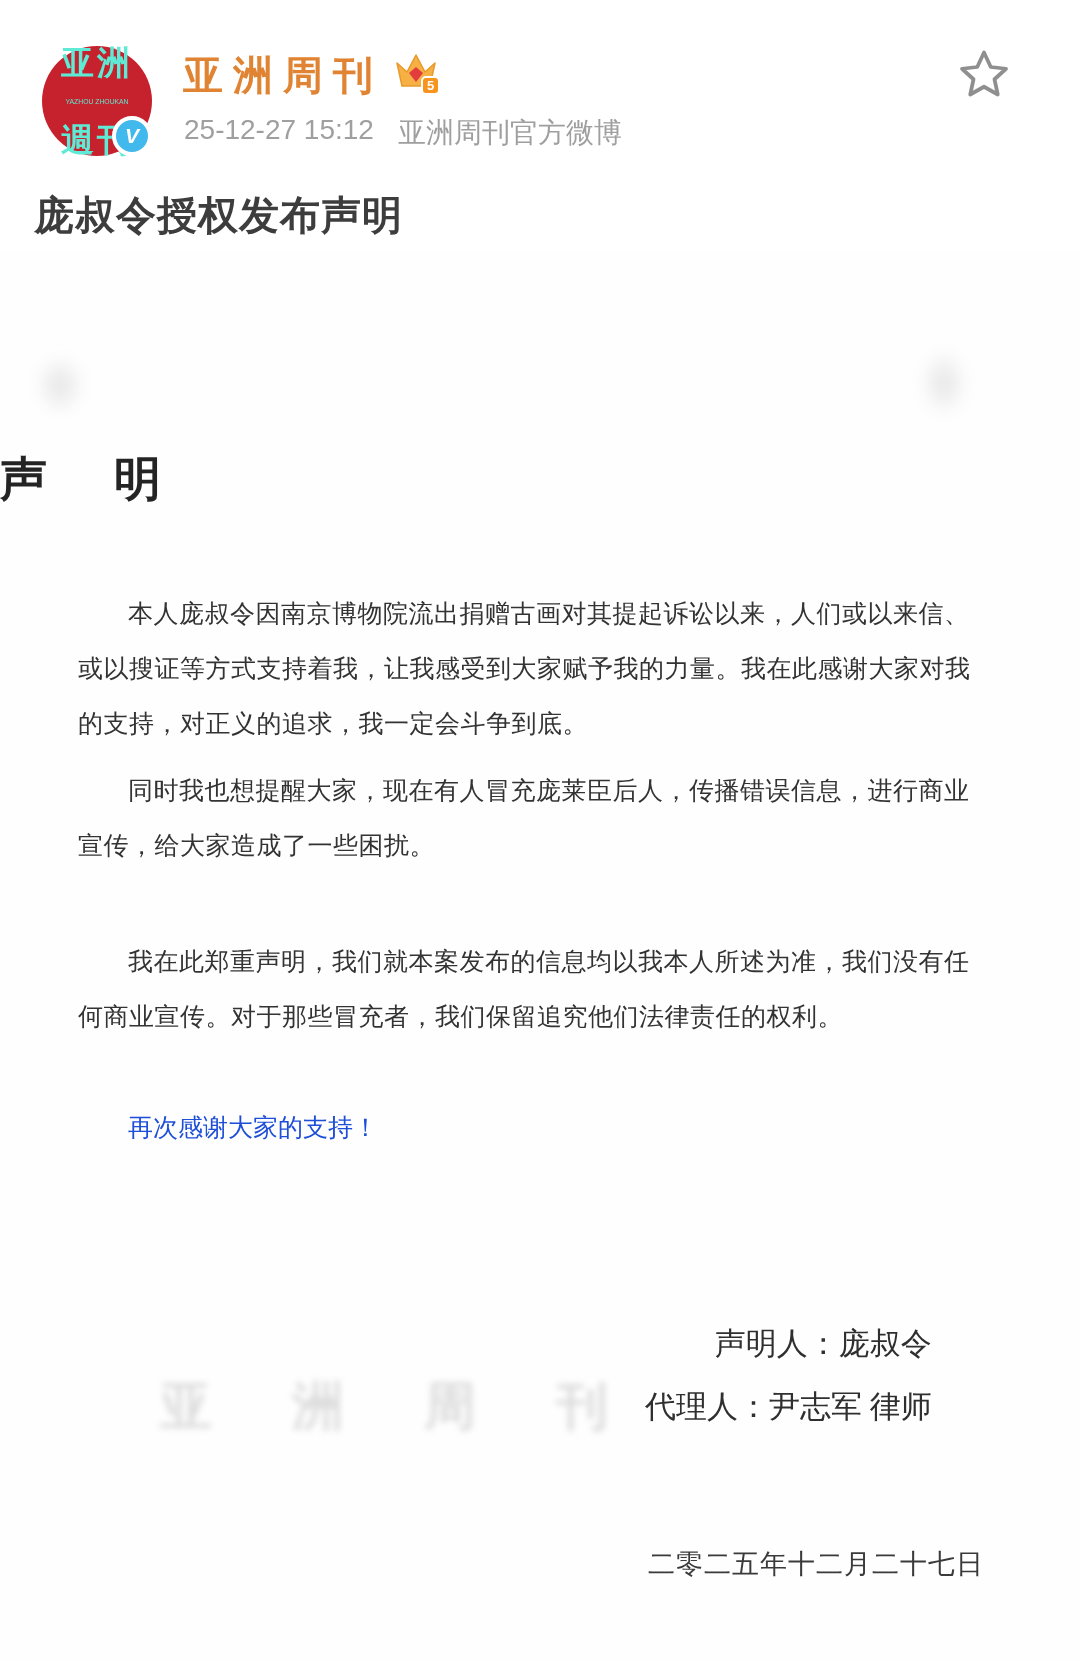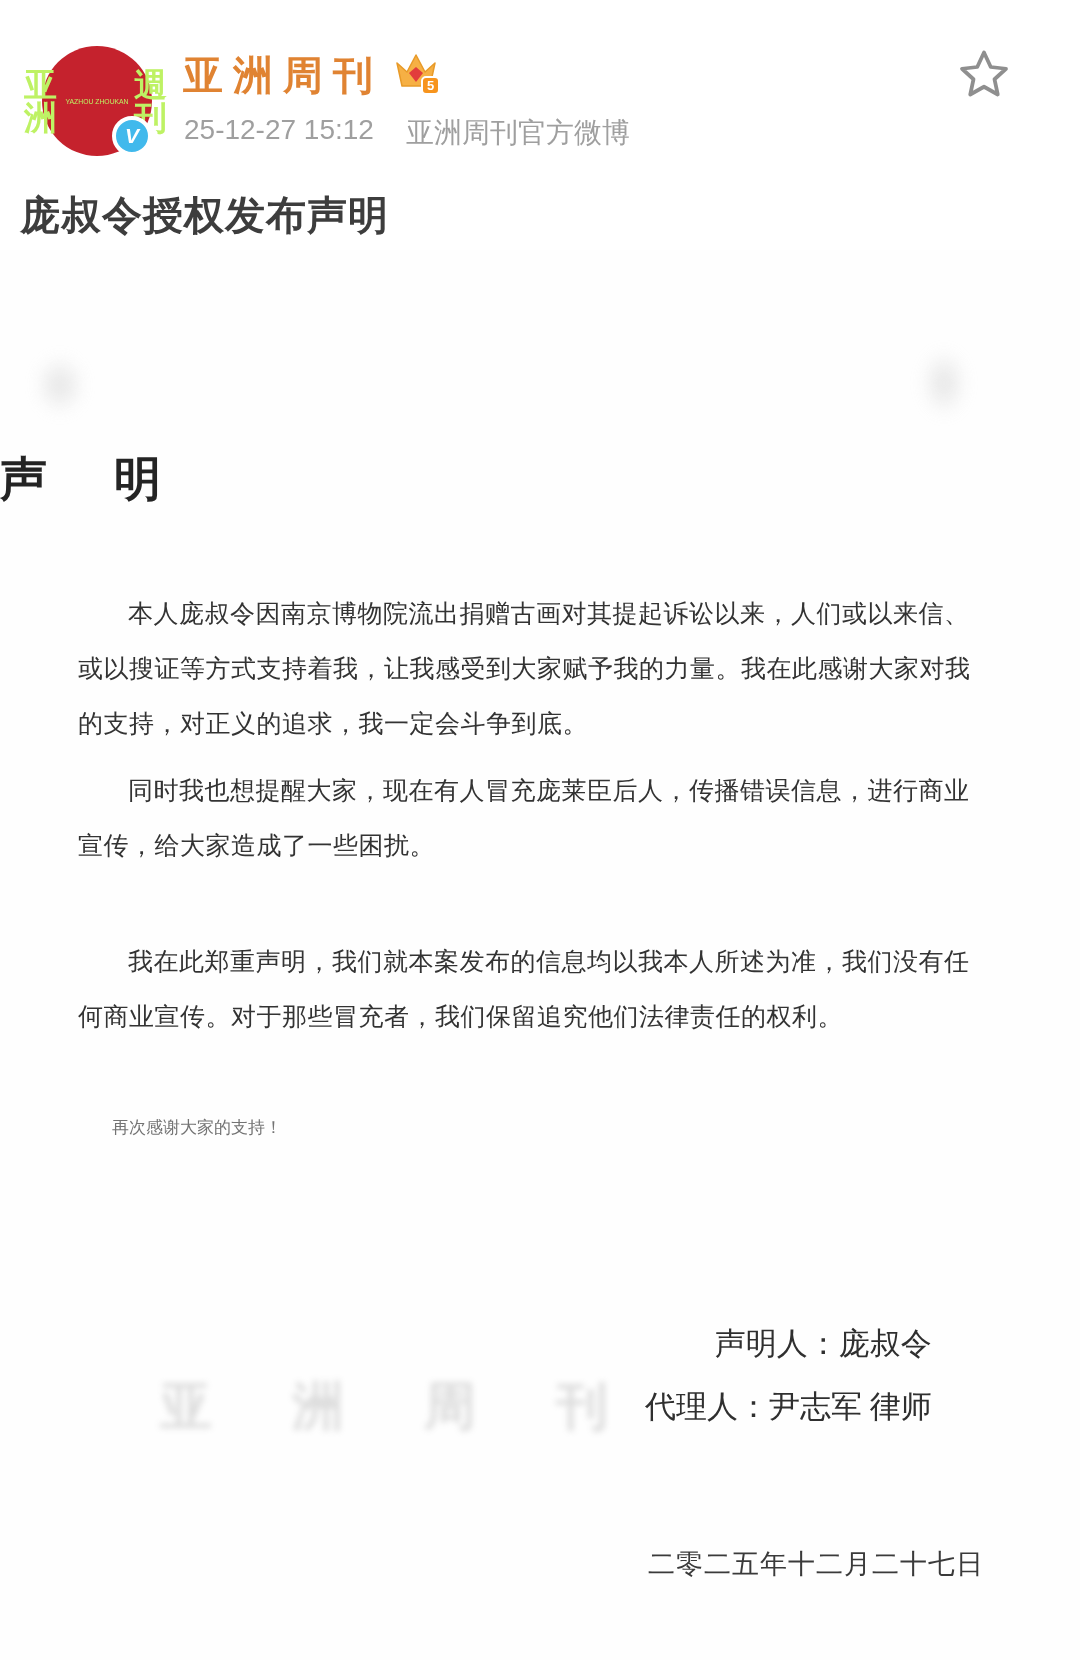--- a/index.html
+++ b/index.html
@@ -5,22 +5,22 @@
   * { margin:0; padding:0; box-sizing:border-box; }
   html,body { width:1080px; height:1660px; }
   body {
     position:relative; background:#ffffff; overflow:hidden;
     font-family:"Liberation Sans","DejaVu Sans",sans-serif;
   }
 
   
   .avatar {
     position:absolute; left:42px; top:46px; width:110px; height:110px;
-    border-radius:50%; background:#c5222d; color:#bef264;
-    display:flex; flex-direction:row; align-items:center; justify-content:center;
+    border-radius:50%; background:#c5222d; color:#5eead4;
+    display:flex; flex-direction:column; align-items:center; justify-content:space-between;
     text-align:center; z-index:1;
   }
   .avatar-top, .avatar-bottom { font-size:33px; font-weight:bold; line-height:33px; letter-spacing:3px; }
   .avatar-mid { font-size:8px; line-height:10px; letter-spacing:0px; margin:2px 0 1px 0; white-space:nowrap; transform:scale(.85); }
   .verified-badge {
     position:absolute; left:112px; top:116px; width:40px; height:40px;
     border-radius:50%; background:#41b9ec; border:4px solid #fff;
     color:#fff; font-size:21px; font-weight:bold;
     display:flex; align-items:center; justify-content:center; z-index:2;
     font-style:italic;
@@ -32,28 +32,28 @@
   }
   .vip-badge { position:absolute; left:392px; top:48px; width:48px; height:48px; }
   .vip-badge svg { width:48px; height:48px; display:block; }
   .vip-num {
     position:absolute; right:0px; bottom:1px; width:19px; height:19px;
     background:#f7941d; border:2px solid #fff; border-radius:5px;
     color:#fff; font-size:13px; font-weight:bold; line-height:15px; text-align:center;
   }
   .meta {
     position:absolute; left:184px; top:114px;
-    font-size:28px; color:#9f9f9f; display:flex; gap:32px; white-space:nowrap;
+    font-size:28px; color:#9f9f9f; display:flex; gap:24px; white-space:nowrap;
   }
   .star-button { position:absolute; left:954px; top:44px; width:60px; height:60px; cursor:pointer; }
   .star-button svg { width:60px; height:60px; display:block; }
 
   
   .post-title {
-    position:absolute; left:20px; top:188px;
+    position:absolute; left:34px; top:188px;
     font-size:40px; font-weight:600; color:#3d3d3d; letter-spacing:1px;
     white-space:nowrap;
   }
 
   
   .document {
     position:absolute; left:0; top:250px; width:1080px; height:1410px;
     background:#fefefe; color:#343434;
     font-family:"Liberation Serif","DejaVu Serif",serif;
   }
@@ -70,21 +70,21 @@
   .doc-para {
     position:absolute; left:78px; width:930px;
     font-size:25px; line-height:55px; letter-spacing:0.5px;
     white-space:pre-line; text-indent:2em; color:#333;
   }
   .doc-para-1 { top:336px; }
   .doc-para-2 { top:513px; }
   .doc-para-3 { top:684px; }
   .doc-thanks {
     position:absolute; left:78px; top:850px; width:930px;
-    font-size:17px; line-height:55px; text-indent:2em; color:#737373;
+    font-size:25px; line-height:55px; text-indent:2em; color:#1d4ed8;
   }
   .sig-block {
     position:absolute; left:645px; top:1062px;
     font-size:31px; line-height:63px; color:#2f2f2f; white-space:nowrap;text-align:right;
   }
   .sig-line3 { padding-left:112px; }
   .doc-date {
     position:absolute; left:648px; top:1296px;
     font-size:27px; letter-spacing:1px; color:#3a3a3a; white-space:nowrap;
   }

